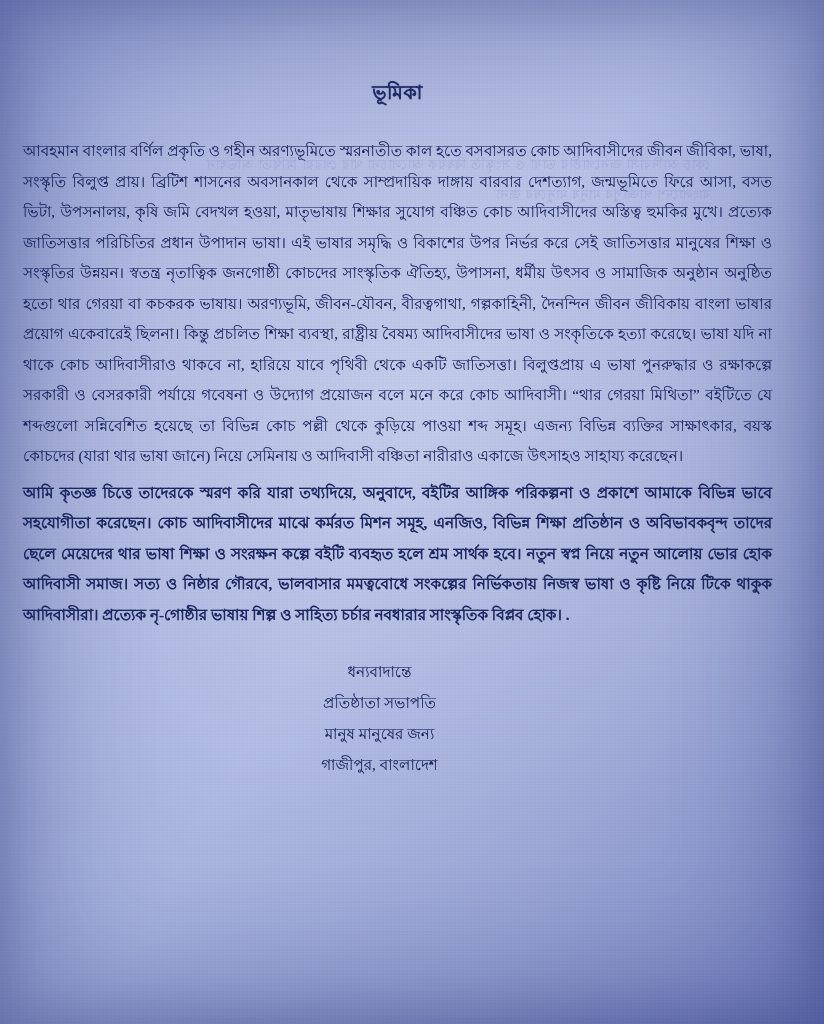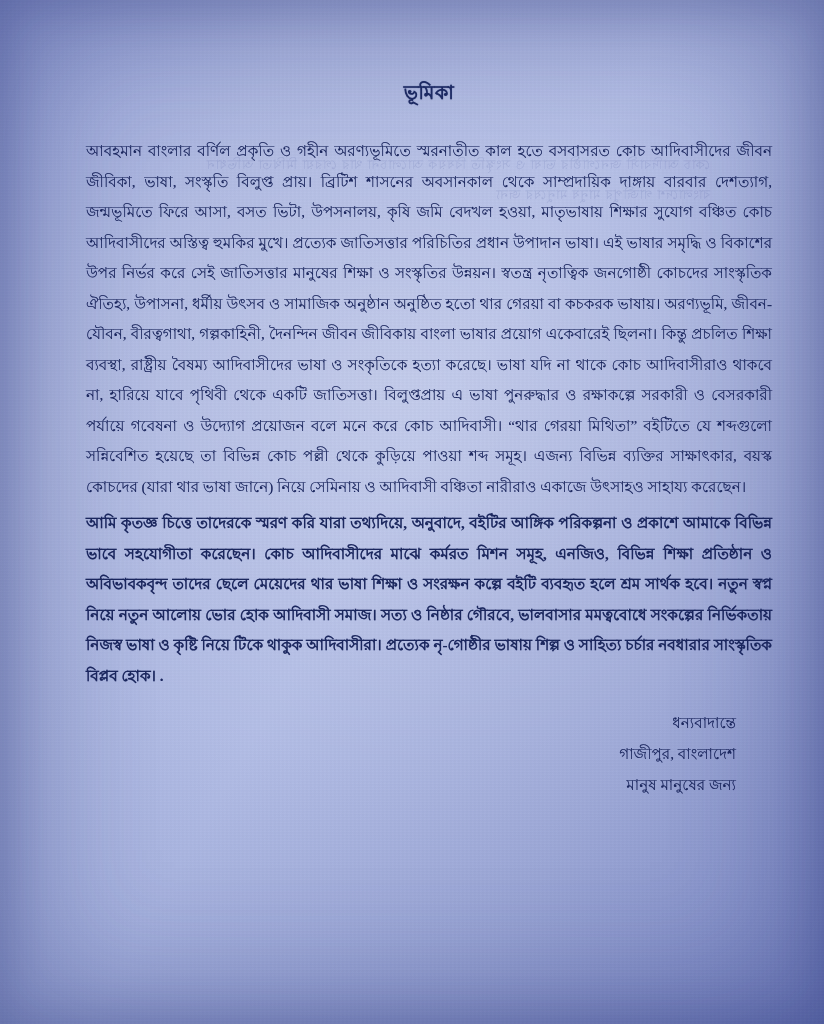--- a/index.html
+++ b/index.html
@@ -54,21 +54,21 @@
   .vignette {
     position: absolute;
     inset: 0;
     pointer-events: none;
     box-shadow: inset 0 0 120px 30px rgba(30,40,110,0.30),
                 inset 0 0 40px 8px rgba(30,40,110,0.18);
   }
 
   .content {
     position: relative;
-    padding: 62px 52px 20px 86px;
+    padding: 62px 52px 20px 23px;
     box-sizing: border-box;
     height: 100%;
   }
 
   .doc-title {
     text-align: center;
     font-size: 19px;
     font-weight: bold;
     color: #1d2a63;
     letter-spacing: 0.5px;
@@ -87,25 +87,25 @@
   .para {
     margin: 0 0 2px 0;
     text-indent: 0;
   }
   .para + .para {
     margin-top: 6px;
     font-weight: bold;
   }
 
   .signoff {
-    margin-top: 16px;
+    margin-top: 26px;
     color: #1b275e;
     font-size: 15.2px;
     line-height: 31px;
-    text-align: right;
+    text-align: center;
     padding-right: 36px;
     text-shadow: 0 0 0.6px rgba(20,30,90,0.35);
   }
   .signoff div {
     white-space: nowrap;
   }
 </style>
 </head>
 <body>
 
@@ -116,19 +116,20 @@
   <div class="content">
     <div class="doc-title">ভূমিকা</div>
 
     <div class="body-text">
       <p class="para">আবহমান বাংলার বর্ণিল প্রকৃতি ও গহীন অরণ্যভূমিতে স্মরনাতীত কাল হতে বসবাসরত কোচ আদিবাসীদের জীবন জীবিকা, ভাষা, সংস্কৃতি বিলুপ্ত প্রায়। ব্রিটিশ শাসনের অবসানকাল থেকে সাম্প্রদায়িক দাঙ্গায় বারবার দেশত্যাগ, জন্মভূমিতে ফিরে আসা, বসত ভিটা, উপসনালয়, কৃষি জমি বেদখল হওয়া, মাতৃভাষায় শিক্ষার সুযোগ বঞ্চিত কোচ আদিবাসীদের অস্তিত্ব হুমকির মুখে। প্রত্যেক জাতিসত্তার পরিচিতির প্রধান উপাদান ভাষা। এই ভাষার সমৃদ্ধি ও বিকাশের উপর নির্ভর করে সেই জাতিসত্তার মানুষের শিক্ষা ও সংস্কৃতির উন্নয়ন। স্বতন্ত্র নৃতাত্বিক জনগোষ্ঠী কোচদের সাংস্কৃতিক ঐতিহ্য, উপাসনা, ধর্মীয় উৎসব ও সামাজিক অনুষ্ঠান অনুষ্ঠিত হতো থার গেরয়া বা কচকরক ভাষায়। অরণ্যভূমি, জীবন-যৌবন, বীরত্বগাথা, গল্পকাহিনী, দৈনন্দিন জীবন জীবিকায় বাংলা ভাষার প্রয়োগ একেবারেই ছিলনা। কিন্তু প্রচলিত শিক্ষা ব্যবস্থা, রাষ্ট্রীয় বৈষম্য আদিবাসীদের ভাষা ও সংকৃতিকে হত্যা করেছে। ভাষা যদি না থাকে কোচ আদিবাসীরাও থাকবে না, হারিয়ে যাবে পৃথিবী থেকে একটি জাতিসত্তা। বিলুপ্তপ্রায় এ ভাষা পুনরুদ্ধার ও রক্ষাকল্পে সরকারী ও বেসরকারী পর্যায়ে গবেষনা ও উদ্যোগ প্রয়োজন বলে মনে করে কোচ আদিবাসী। “থার গেরয়া মিথিতা” বইটিতে যে শব্দগুলো সন্নিবেশিত হয়েছে তা বিভিন্ন কোচ পল্লী থেকে কুড়িয়ে পাওয়া শব্দ সমূহ। এজন্য বিভিন্ন ব্যক্তির সাক্ষাৎকার, বয়স্ক কোচদের (যারা থার ভাষা জানে) নিয়ে সেমিনায় ও আদিবাসী বঞ্চিতা নারীরাও একাজে উৎসাহও সাহায্য করেছেন।</p>
       <p class="para">আমি কৃতজ্ঞ চিত্তে তাদেরকে স্মরণ করি যারা তথ্যদিয়ে, অনুবাদে, বইটির আঙ্গিক পরিকল্পনা ও প্রকাশে আমাকে বিভিন্ন ভাবে সহযোগীতা করেছেন। কোচ আদিবাসীদের মাঝে কর্মরত মিশন সমূহ, এনজিও, বিভিন্ন শিক্ষা প্রতিষ্ঠান ও অবিভাবকবৃন্দ তাদের ছেলে মেয়েদের থার ভাষা শিক্ষা ও সংরক্ষন কল্পে বইটি ব্যবহৃত হলে শ্রম সার্থক হবে। নতুন স্বপ্ন নিয়ে নতুন আলোয় ভোর হোক আদিবাসী সমাজ। সত্য ও নিষ্ঠার গৌরবে, ভালবাসার মমত্ববোধে সংকল্পের নির্ভিকতায় নিজস্ব ভাষা ও কৃষ্টি নিয়ে টিকে থাকুক আদিবাসীরা। প্রত্যেক নৃ-গোষ্ঠীর ভাষায় শিল্প ও সাহিত্য চর্চার নবধারার সাংস্কৃতিক বিপ্লব হোক।  .</p>
     </div>
 
     <div class="signoff">
       <div>ধন্যবাদান্তে</div>
+      <div>প্রতিষ্ঠাতা সভাপতি</div>
+      <div>মানুষ মানুষের জন্য</div>
       <div>গাজীপুর, বাংলাদেশ</div>
-      <div>মানুষ মানুষের জন্য</div>
     </div>
   </div>
 
   <div class="vignette"></div>
 </div>
 
 </body></html>

